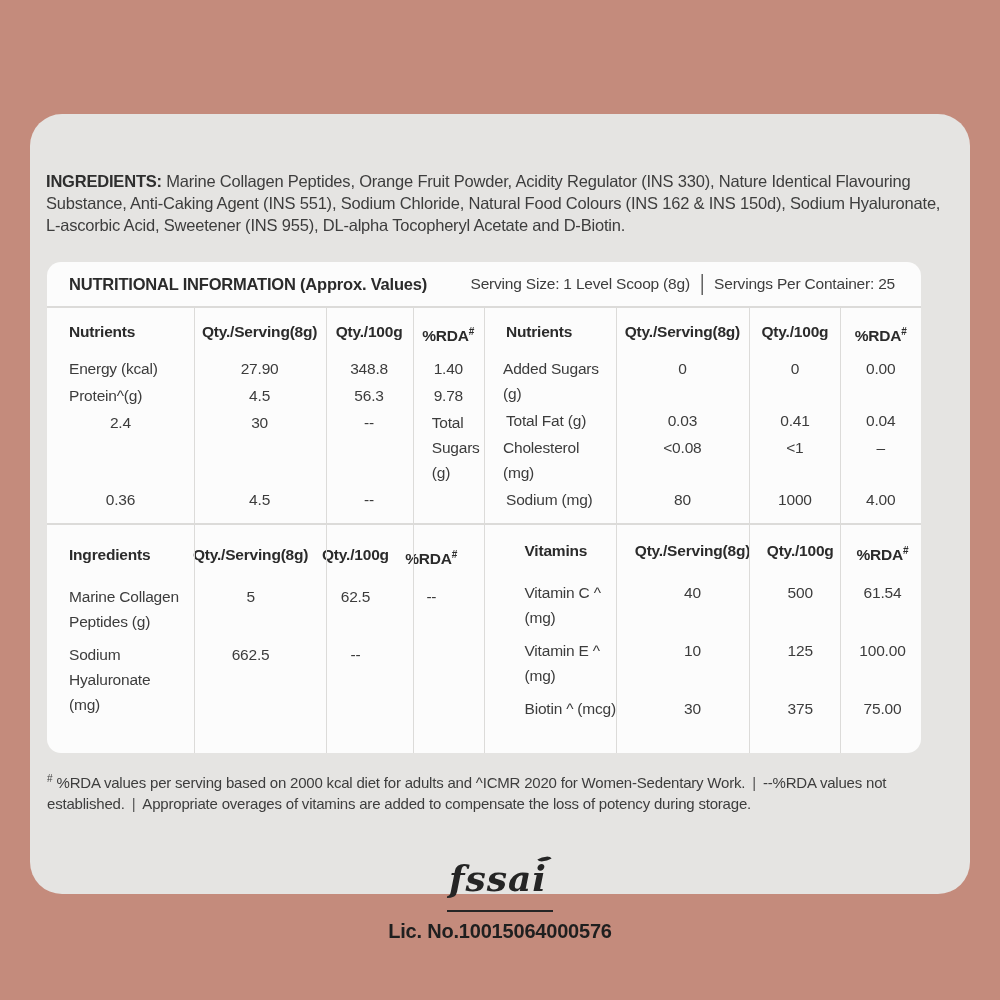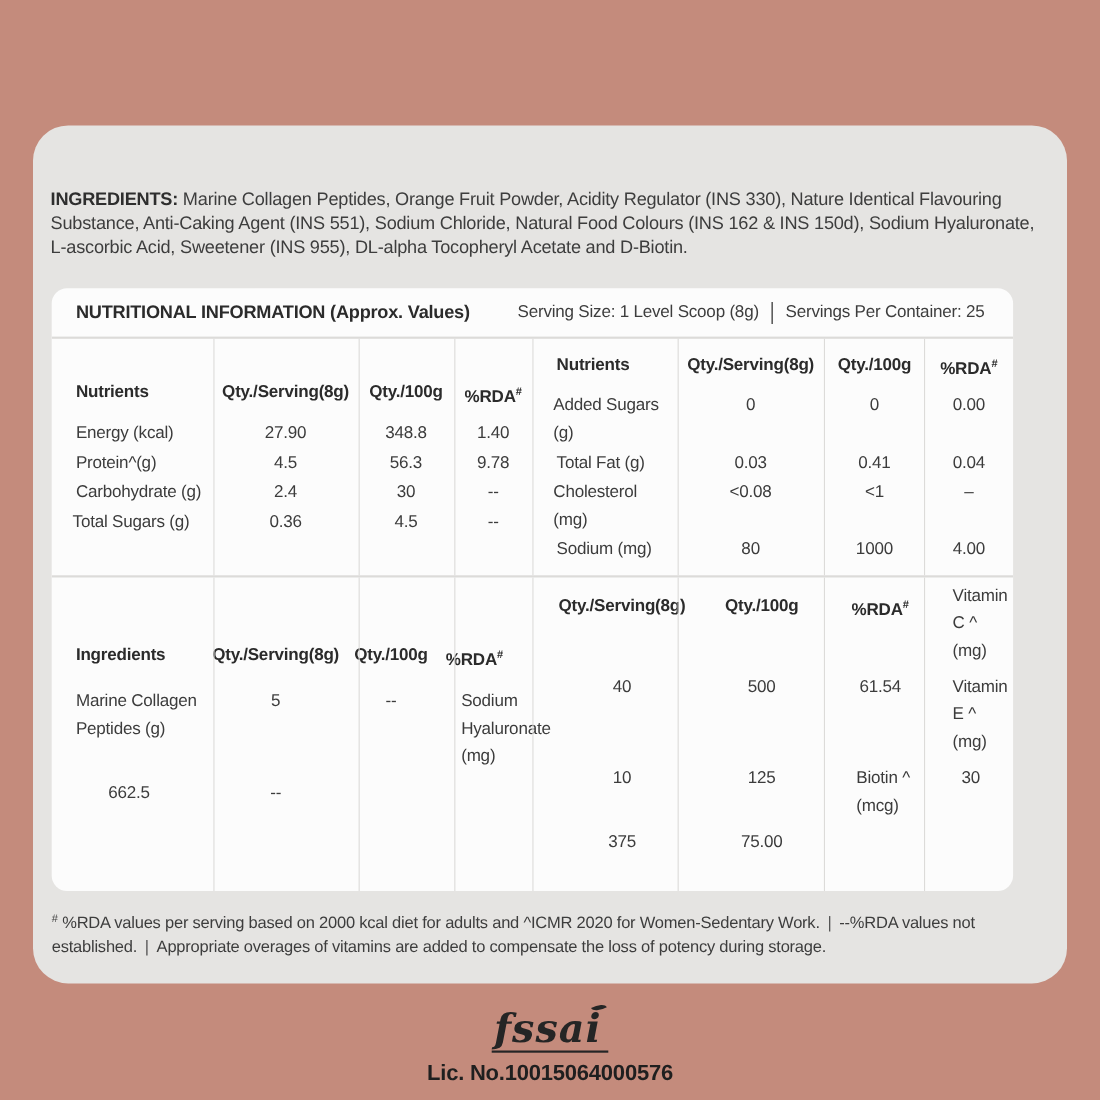--- a/index.html
+++ b/index.html
@@ -69,21 +69,21 @@
     font-size:15px;line-height:21px;color:#3d3d3d;
   }
   .footnote .sep{padding:0 7px;font-weight:300;color:#555;}
   
   .fssai-wrap{text-align:center;margin-top:46px;}
   .fssai-logo{
     position:relative;display:inline-block;
     font-family:"DejaVu Serif","Liberation Serif",serif;
     font-style:italic;font-weight:600;font-size:36px;line-height:36px;
     color:#252525;letter-spacing:1px;
-    border-bottom:2.5px solid #252525;padding:0 6px 2px 2px;
+    border-bottom:2.5px solid #252525;padding:0 6px 14px 2px;
   }
   .fssai-leaf{
     position:absolute;top:-4px;right:2px;width:13px;height:6px;
     background:#252525;border-radius:0 100% 0 100%;
     transform:rotate(-28deg);
   }
   .license{
     text-align:center;margin-top:8px;
     font-size:20px;font-weight:bold;color:var(--text-dark);letter-spacing:-0.2px;
   }
@@ -123,21 +123,20 @@
         <div class="cell lbl">Energy (kcal)</div>
         <div class="cell">27.90</div>
         <div class="cell">348.8</div>
         <div class="cell">1.40</div>
 
         <div class="cell lbl">Protein^(g)</div>
         <div class="cell">4.5</div>
         <div class="cell">56.3</div>
         <div class="cell">9.78</div>
 
-        <div class="cell lbl">Carbohydrate (g)</div>
         <div class="cell">2.4</div>
         <div class="cell">30</div>
         <div class="cell">--</div>
 
         <div class="cell lbl indent">Total Sugars (g)</div>
         <div class="cell">0.36</div>
         <div class="cell">4.5</div>
         <div class="cell">--</div>
       </div>
 
@@ -179,40 +178,43 @@
       <span class="vline v7"></span>
 
       <div class="block left">
         <div class="cell head lbl">Ingredients</div>
         <div class="cell head">Qty./Serving(8g)</div>
         <div class="cell head">Qty./100g</div>
         <div class="cell head"><span>%RDA</span><sup>#</sup></div>
 
         <div class="cell lbl">Marine Collagen Peptides (g)</div>
         <div class="cell">5</div>
+        <div class="cell">62.5</div>
         <div class="cell">--</div>
 
         <div class="cell lbl">Sodium Hyaluronate (mg)</div>
         <div class="cell">662.5</div>
         <div class="cell">--</div>
       </div>
 
       <div class="block right">
+        <div class="cell head lbl">Vitamins</div>
         <div class="cell head">Qty./Serving(8g)</div>
         <div class="cell head">Qty./100g</div>
         <div class="cell head"><span>%RDA</span><sup>#</sup></div>
 
         <div class="cell lbl">Vitamin C ^ (mg)</div>
         <div class="cell">40</div>
         <div class="cell">500</div>
         <div class="cell">61.54</div>
 
         <div class="cell lbl">Vitamin E ^ (mg)</div>
         <div class="cell">10</div>
         <div class="cell">125</div>
+        <div class="cell">100.00</div>
 
         <div class="cell lbl">Biotin ^ (mcg)</div>
         <div class="cell">30</div>
         <div class="cell">375</div>
         <div class="cell">75.00</div>
       </div>
     </div>
   </div>
 
   <p class="footnote"><sup>#</sup><span> %RDA values per serving based on 2000 kcal diet for adults and ^ICMR 2020 for Women-Sedentary Work.</span><span class="sep">|</span><span>--%RDA values not established.</span><span class="sep">|</span><span>Appropriate overages of vitamins are added to compensate the loss of potency during storage.</span></p>

